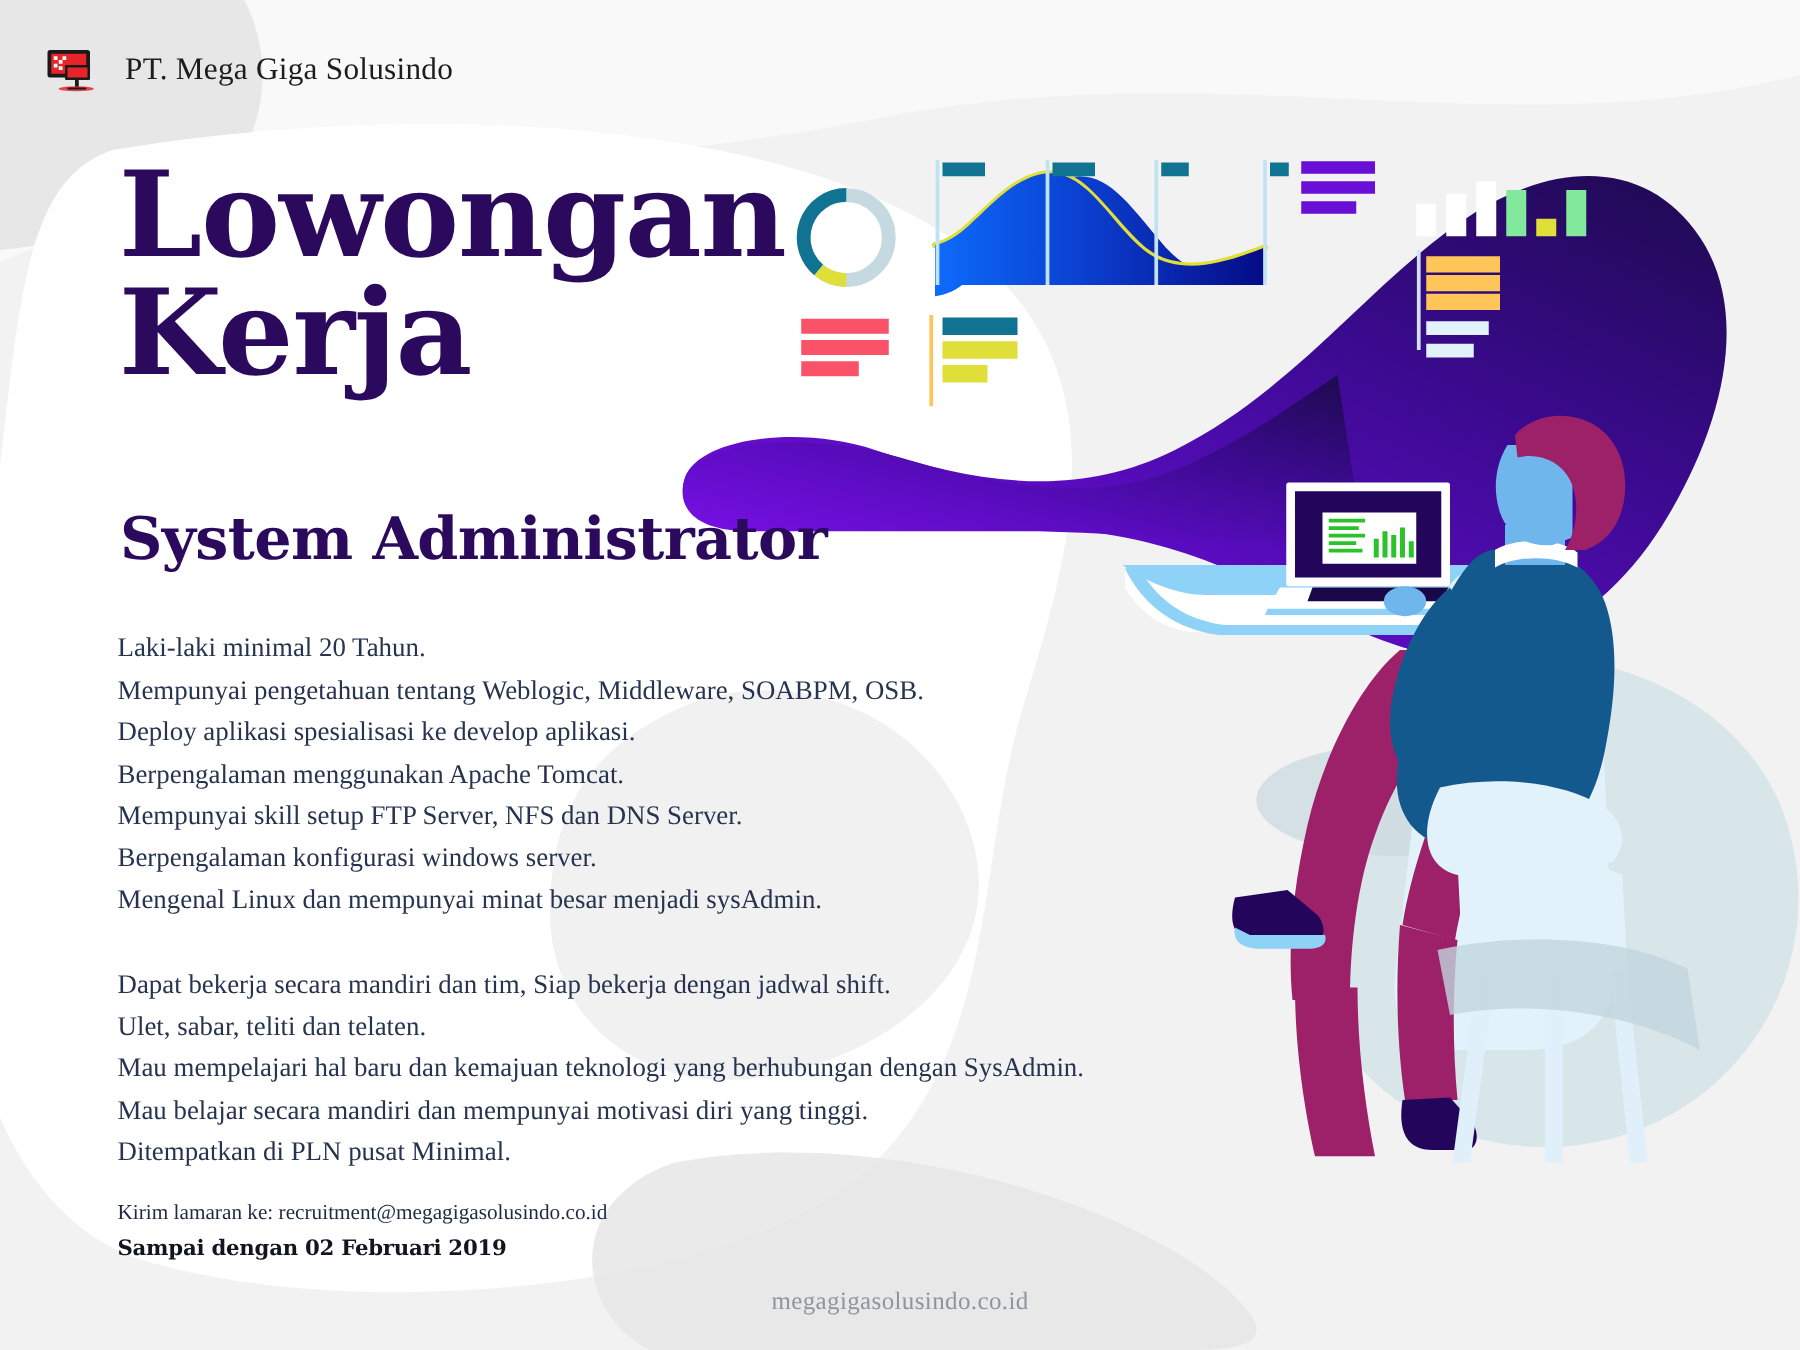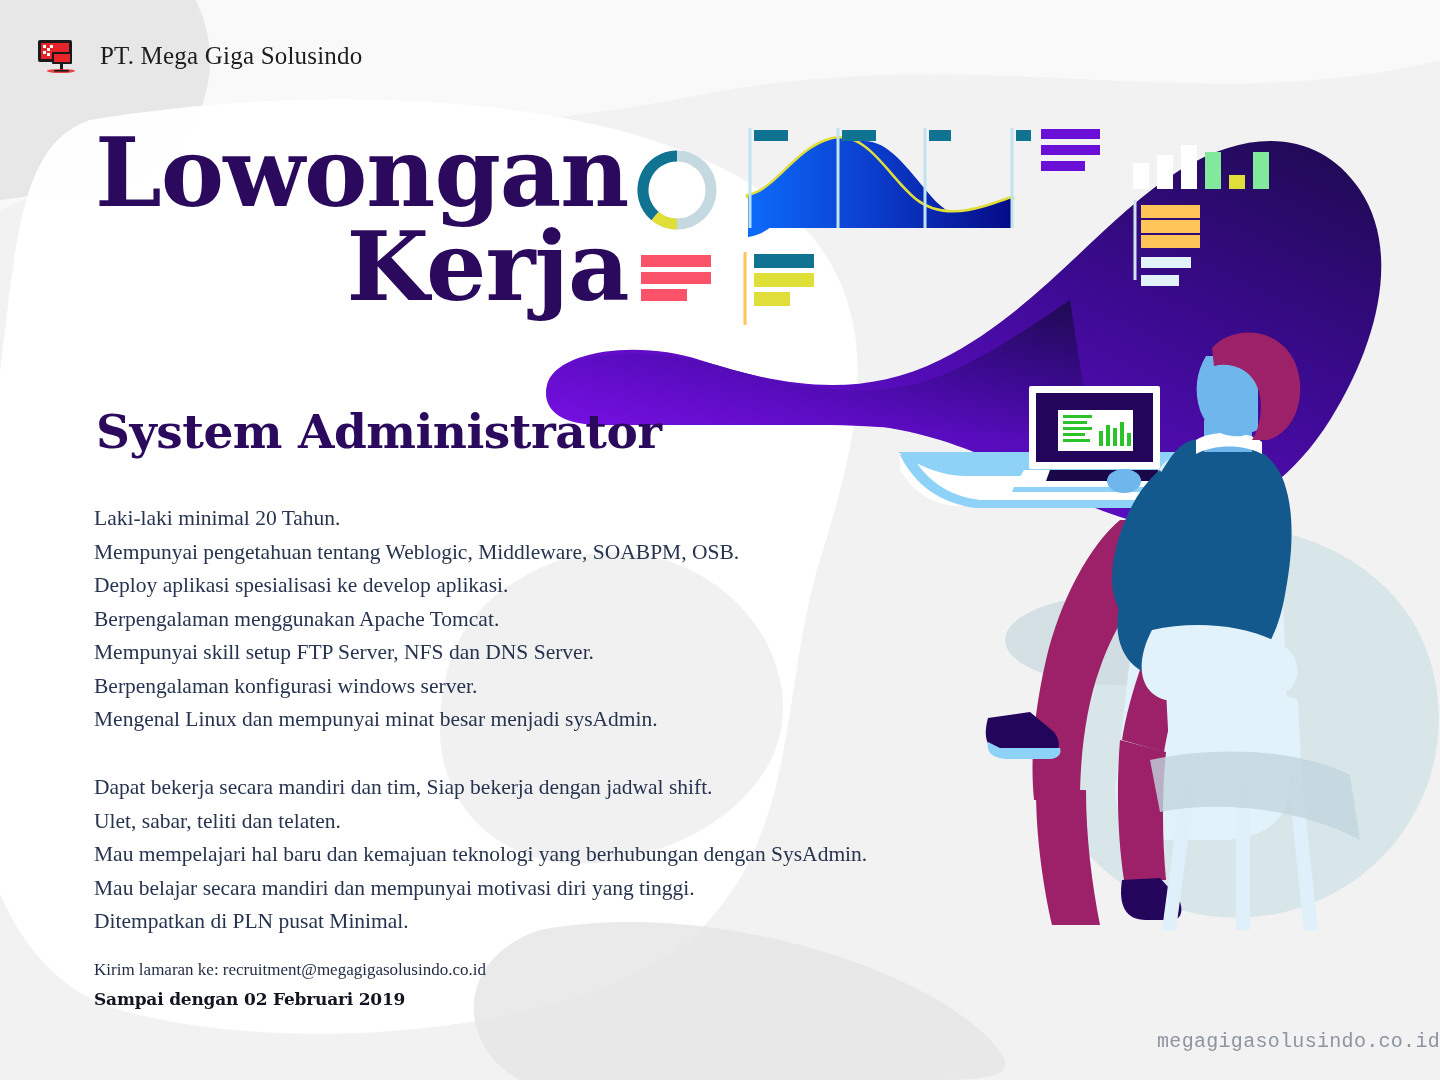--- a/index.html
+++ b/index.html
@@ -24,21 +24,21 @@
   
   .headline {
     position:absolute; left:95px; top:126px; z-index:40;
     font-family:"DejaVu Serif", serif;
     font-weight:bold;
     font-size:95px;
     line-height:0.99;
     color:#2b0a5e;
     letter-spacing:-1px;
   }
-  .headline .l2 { display:block;text-align:right; }
+  .headline .l2 { display:block; }
 
   .subtitle {
     position:absolute; left:96px; top:404px; z-index:40;
     font-family:"DejaVu Serif", serif;
     font-weight:bold;
     font-size:47px;
     color:#2b0a5e;
     letter-spacing:-0.5px;
     white-space:nowrap;
   }
@@ -60,22 +60,22 @@
     font-family:"Liberation Serif", serif;
     font-size:17px; color:#1e2a42; white-space:nowrap; line-height:32px;
   }
   .deadline {
     font-family:"DejaVu Serif", serif;
     font-weight:bold;
     font-size:17px; color:#10151f; white-space:nowrap; line-height:26px; letter-spacing:-0.2px;
   }
 
   .site-url {
-    position:absolute; left:0; right:0; top:1030px; text-align:right; z-index:40;
-    font-family:Liberation Mono, monospace;
+    position:absolute; left:0; right:0; top:1030px; text-align:center; z-index:40;
+    font-family:Liberation Serif, serif;
     font-size:20px; color:#8d95a0; letter-spacing:.3px;
   }
 </style>
 </head>
 <body>
 
 <div id="poster">
 
   <svg class="layer" viewBox="0 0 1440 1080" preserveAspectRatio="none">
     <defs>

